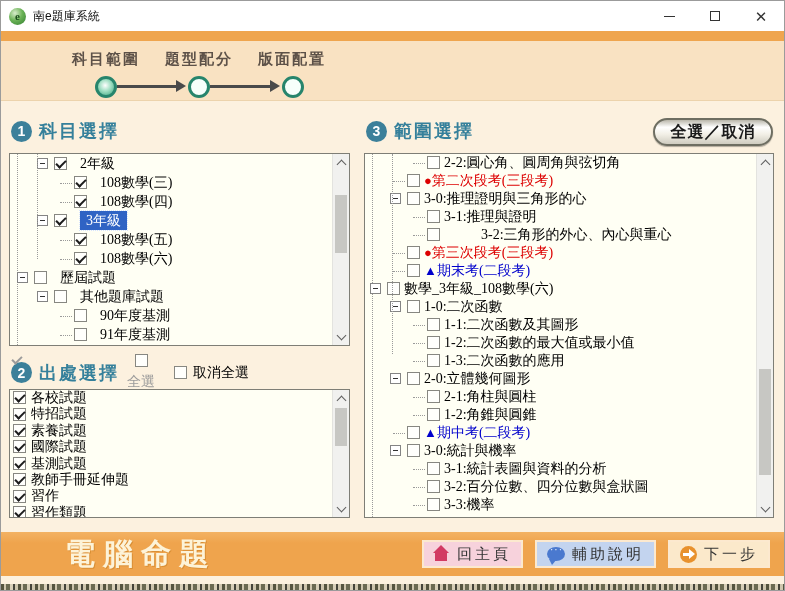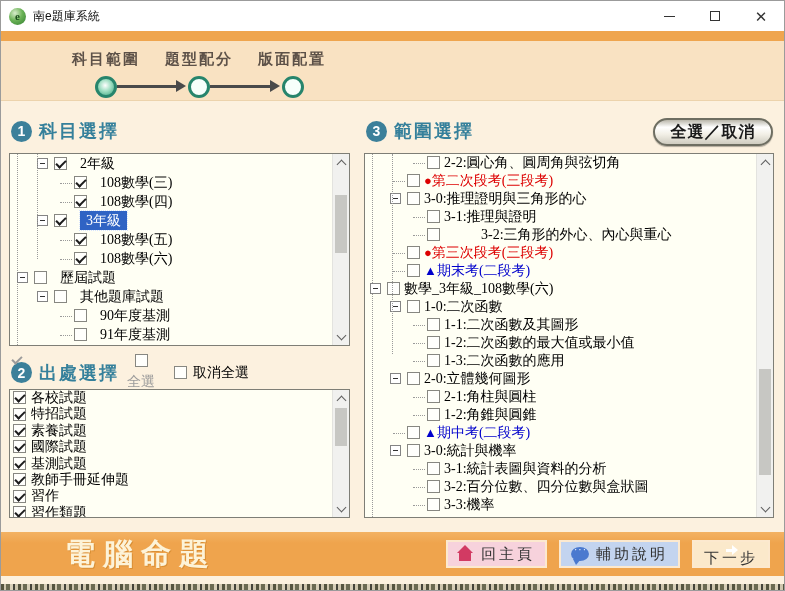--- a/index.html
+++ b/index.html
@@ -389,21 +389,21 @@
     <div class="brand">電腦命題</div>
     <div class="fbtns">
       <div class="fbtn" style="background: rgb(247, 210, 220);">
         <div class="icon-home"></div>
         <span>回主頁</span>
       </div>
       <div class="fbtn" style="background: rgb(195, 212, 239);">
         <div class="icon-bubble"></div>
         <span>輔助說明</span>
       </div>
-      <div class="fbtn" style="background: rgb(251, 233, 203); flex-direction: column;">
+      <div class="fbtn" style="background: rgb(251, 233, 203);">
         <div class="icon-next"></div>
         <span>下一步</span>
       </div>
     </div>
   </div>
   <div class="texture"></div>
 
 </div>
 
 </body></html>

